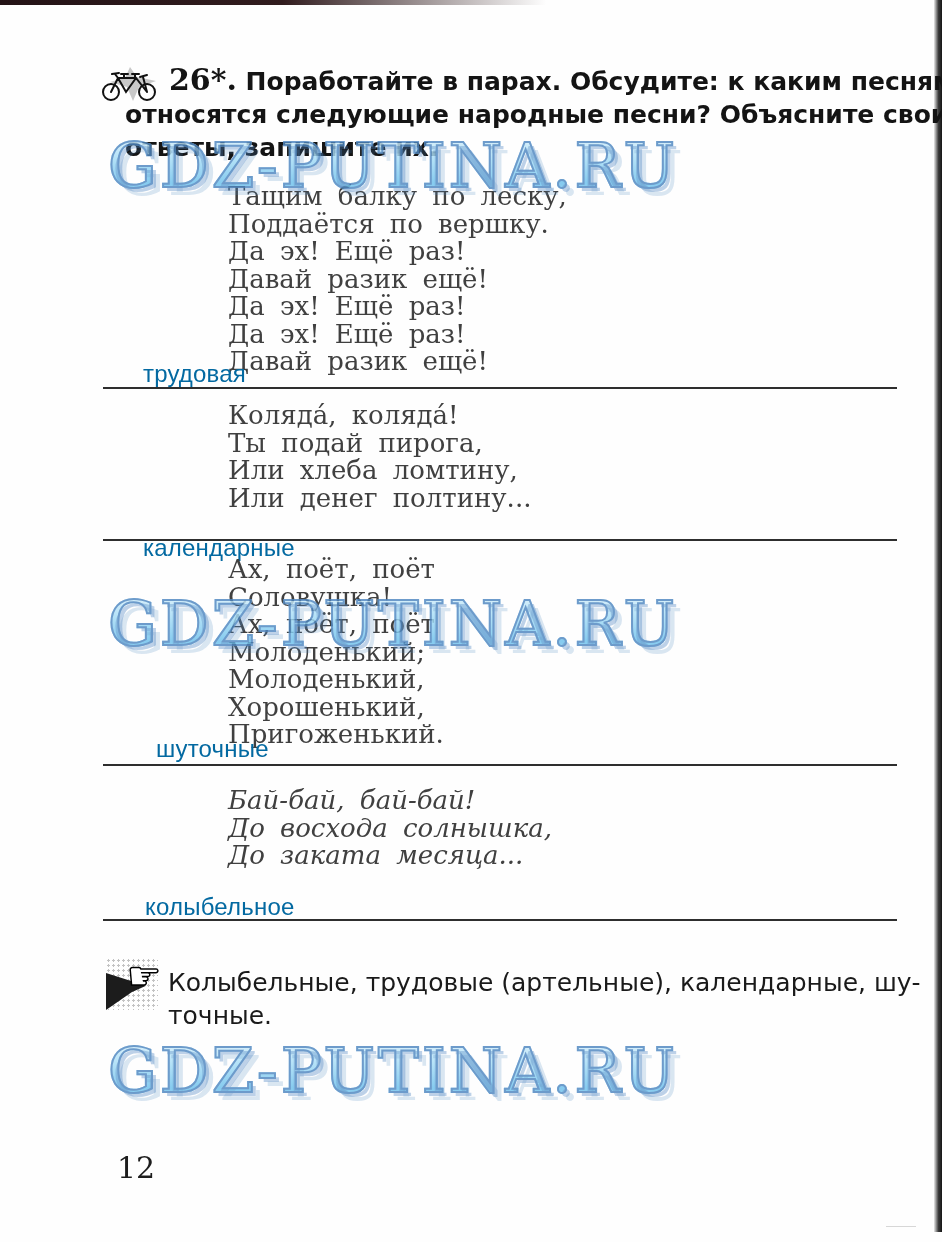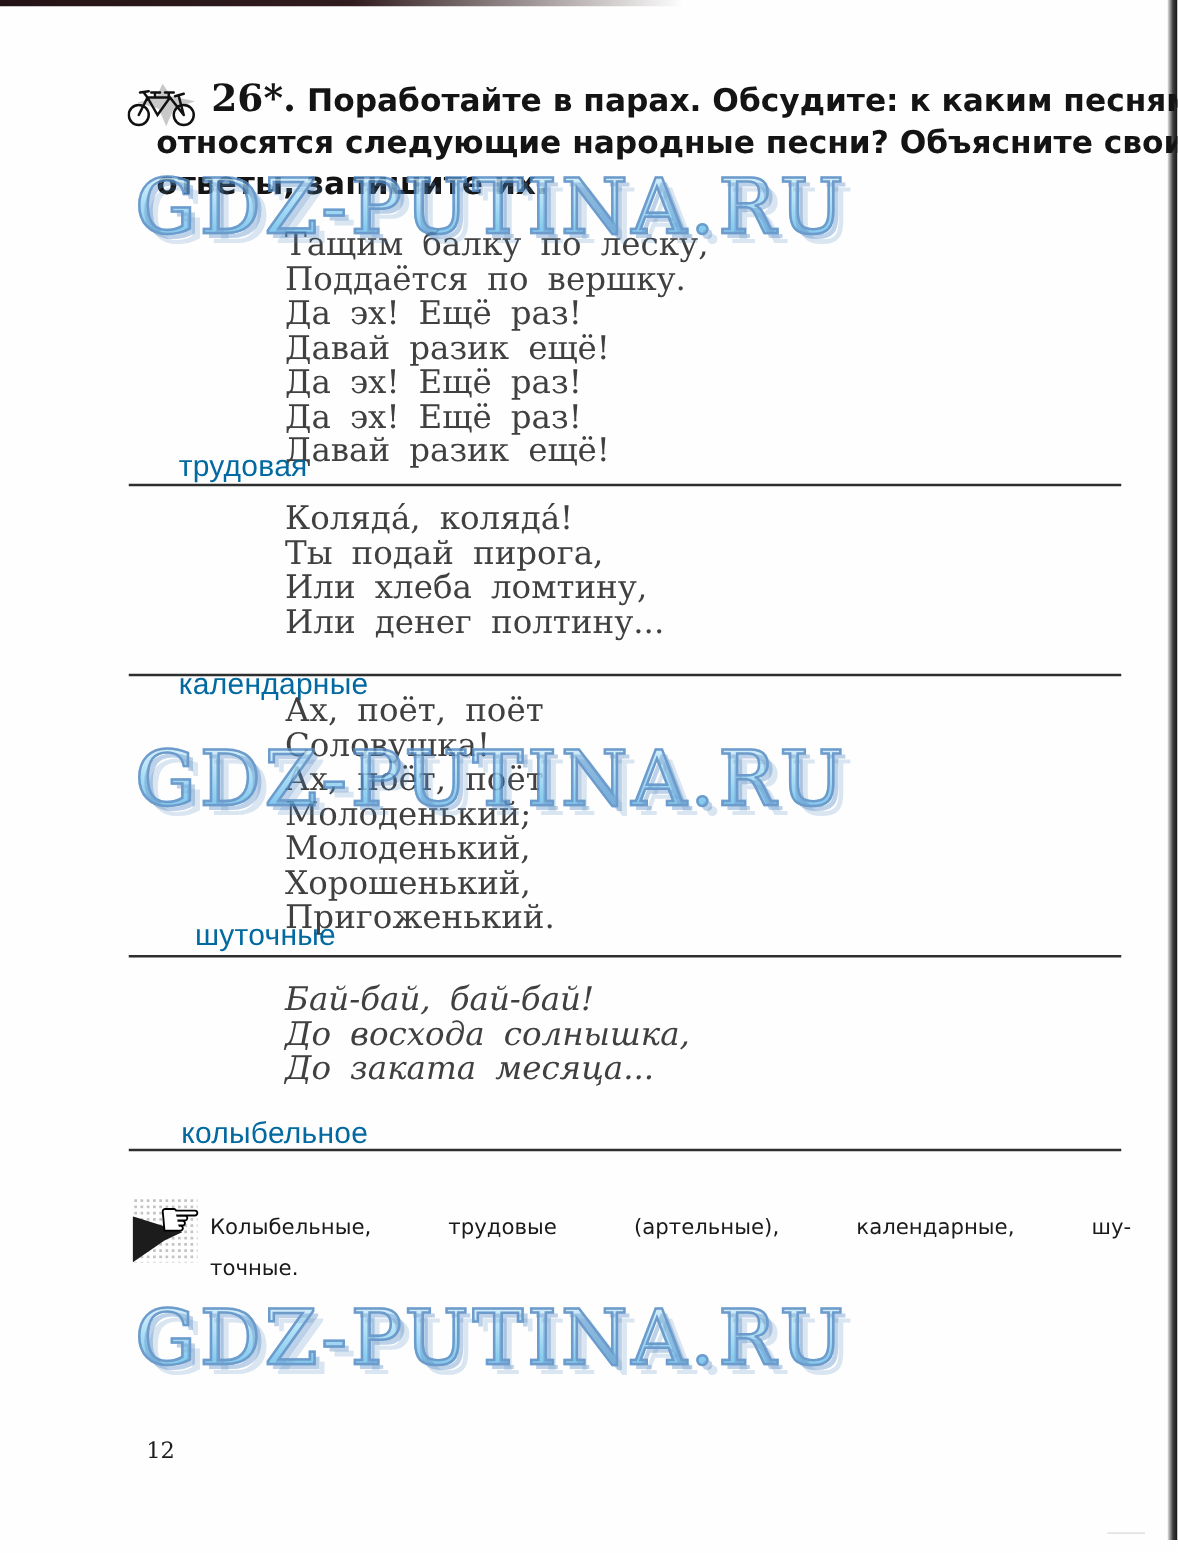--- a/index.html
+++ b/index.html
@@ -36,25 +36,25 @@
   .rule{position:absolute;left:103px;width:794px;height:0;border-top:2px solid #2e2e2e;}
   .r1{top:387px;} .r2{top:539px;} .r3{top:764px;} .r4{top:919px;}
 
   
   .note-icon{position:absolute;left:106px;top:958px;width:52px;height:52px;
     background-image:radial-gradient(#c2c2c2 1px,transparent 1.2px);background-size:5px 5px;}
   .note-banner{position:absolute;left:0;top:10px;width:40px;height:42px;background:#1c1c1c;
     clip-path:polygon(0 12%,100% 42%,64% 58%,0 100%);}
   .note-hand{position:absolute;right:-3px;top:-4px;font-size:38px;color:#ffffff;
     font-family:"DejaVu Sans",sans-serif;-webkit-text-stroke:1.5px #000;}
-  .note-text{position:absolute;left:168px;top:966px;width:737px;font-size:17px;line-height:33px;
+  .note-text{position:absolute;left:168px;top:966px;width:737px;font-size:25px;line-height:33px;
     color:#1a1a1a;font-family:"DejaVu Sans","Liberation Sans",sans-serif;}
   .note-text .jl{text-align-last:justify;white-space:nowrap;}
 
-  .page-number{position:absolute;left:117px;top:1150px;font-size:18px;color:#1d1d1d;
+  .page-number{position:absolute;left:117px;top:1150px;font-size:30px;color:#1d1d1d;
     font-family:"DejaVu Serif","Liberation Serif",serif;}
 
   
   .watermark{position:absolute;left:108px;width:810px;line-height:78px;white-space:nowrap;
     font-family:"DejaVu Serif","Liberation Serif",serif;font-weight:normal;font-size:61px;
     letter-spacing:3px;opacity:.82;
     background:linear-gradient(180deg,#eaf7fd 0%,#a9def7 38%,#6cc0ec 72%,#94d3f3 100%);
     -webkit-background-clip:text;background-clip:text;color:transparent;
     -webkit-text-stroke:2px #4e86c0;
     text-shadow:4px 4px 0 rgba(77,134,192,.45),8px 8px 0 rgba(77,134,192,.25);}

